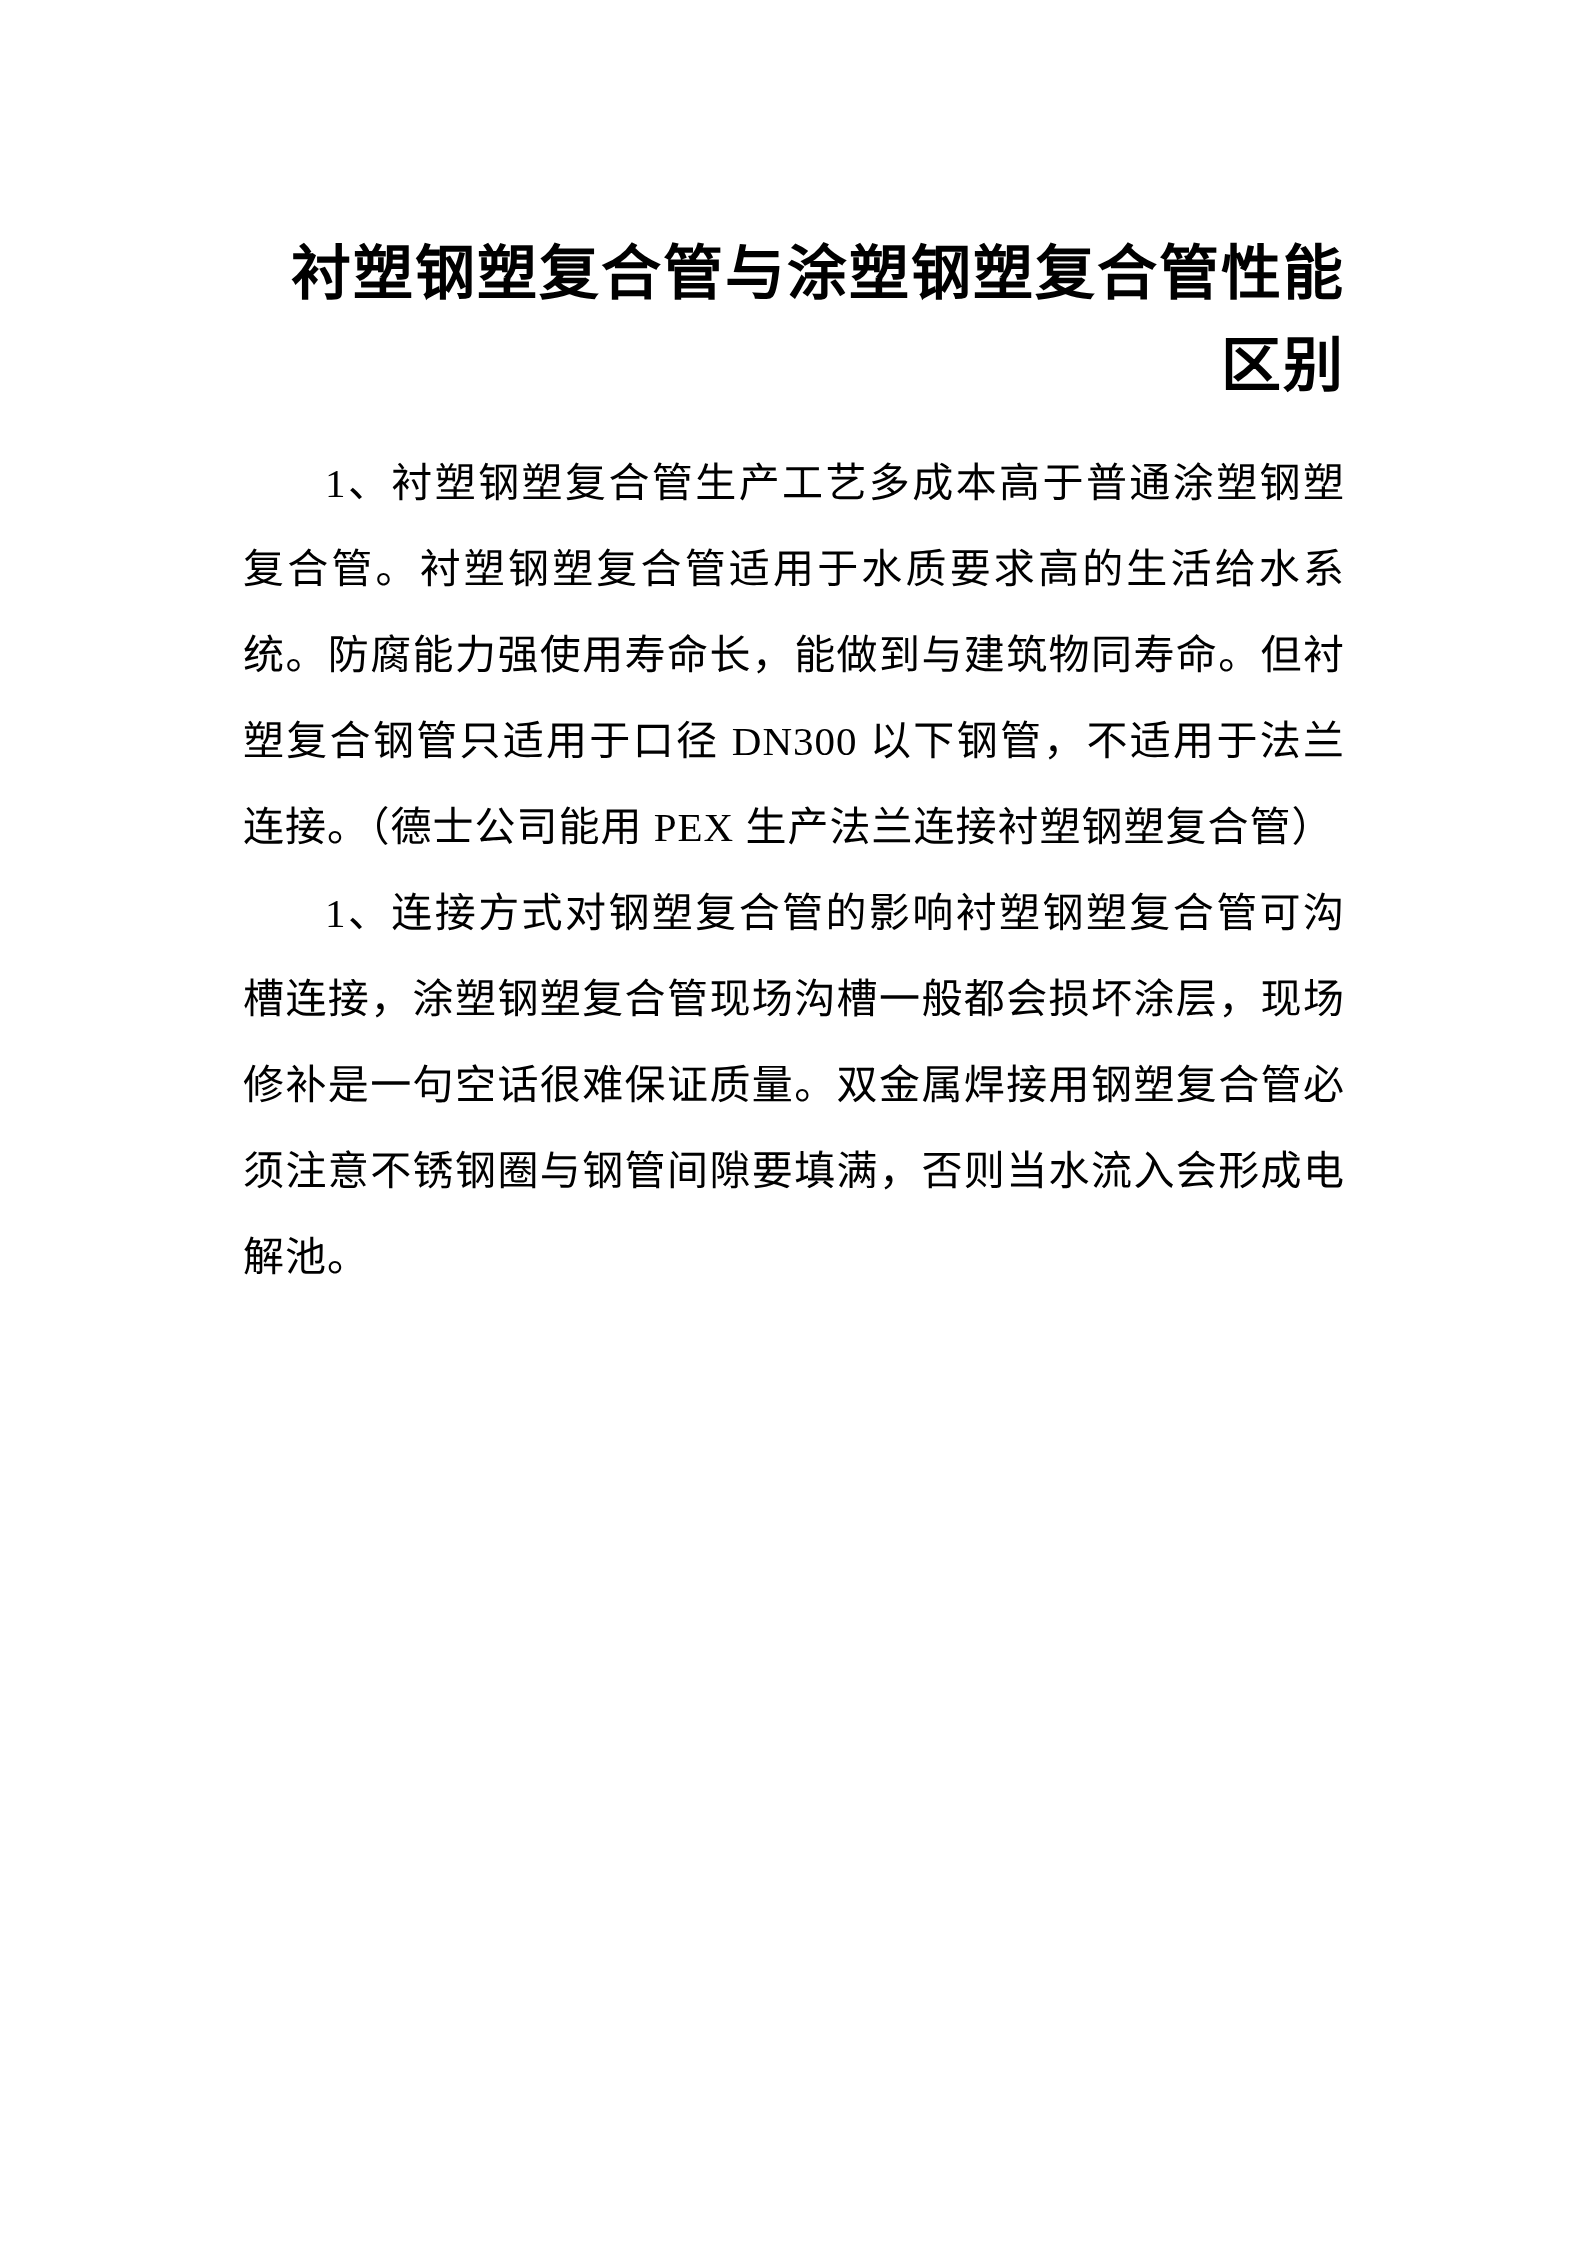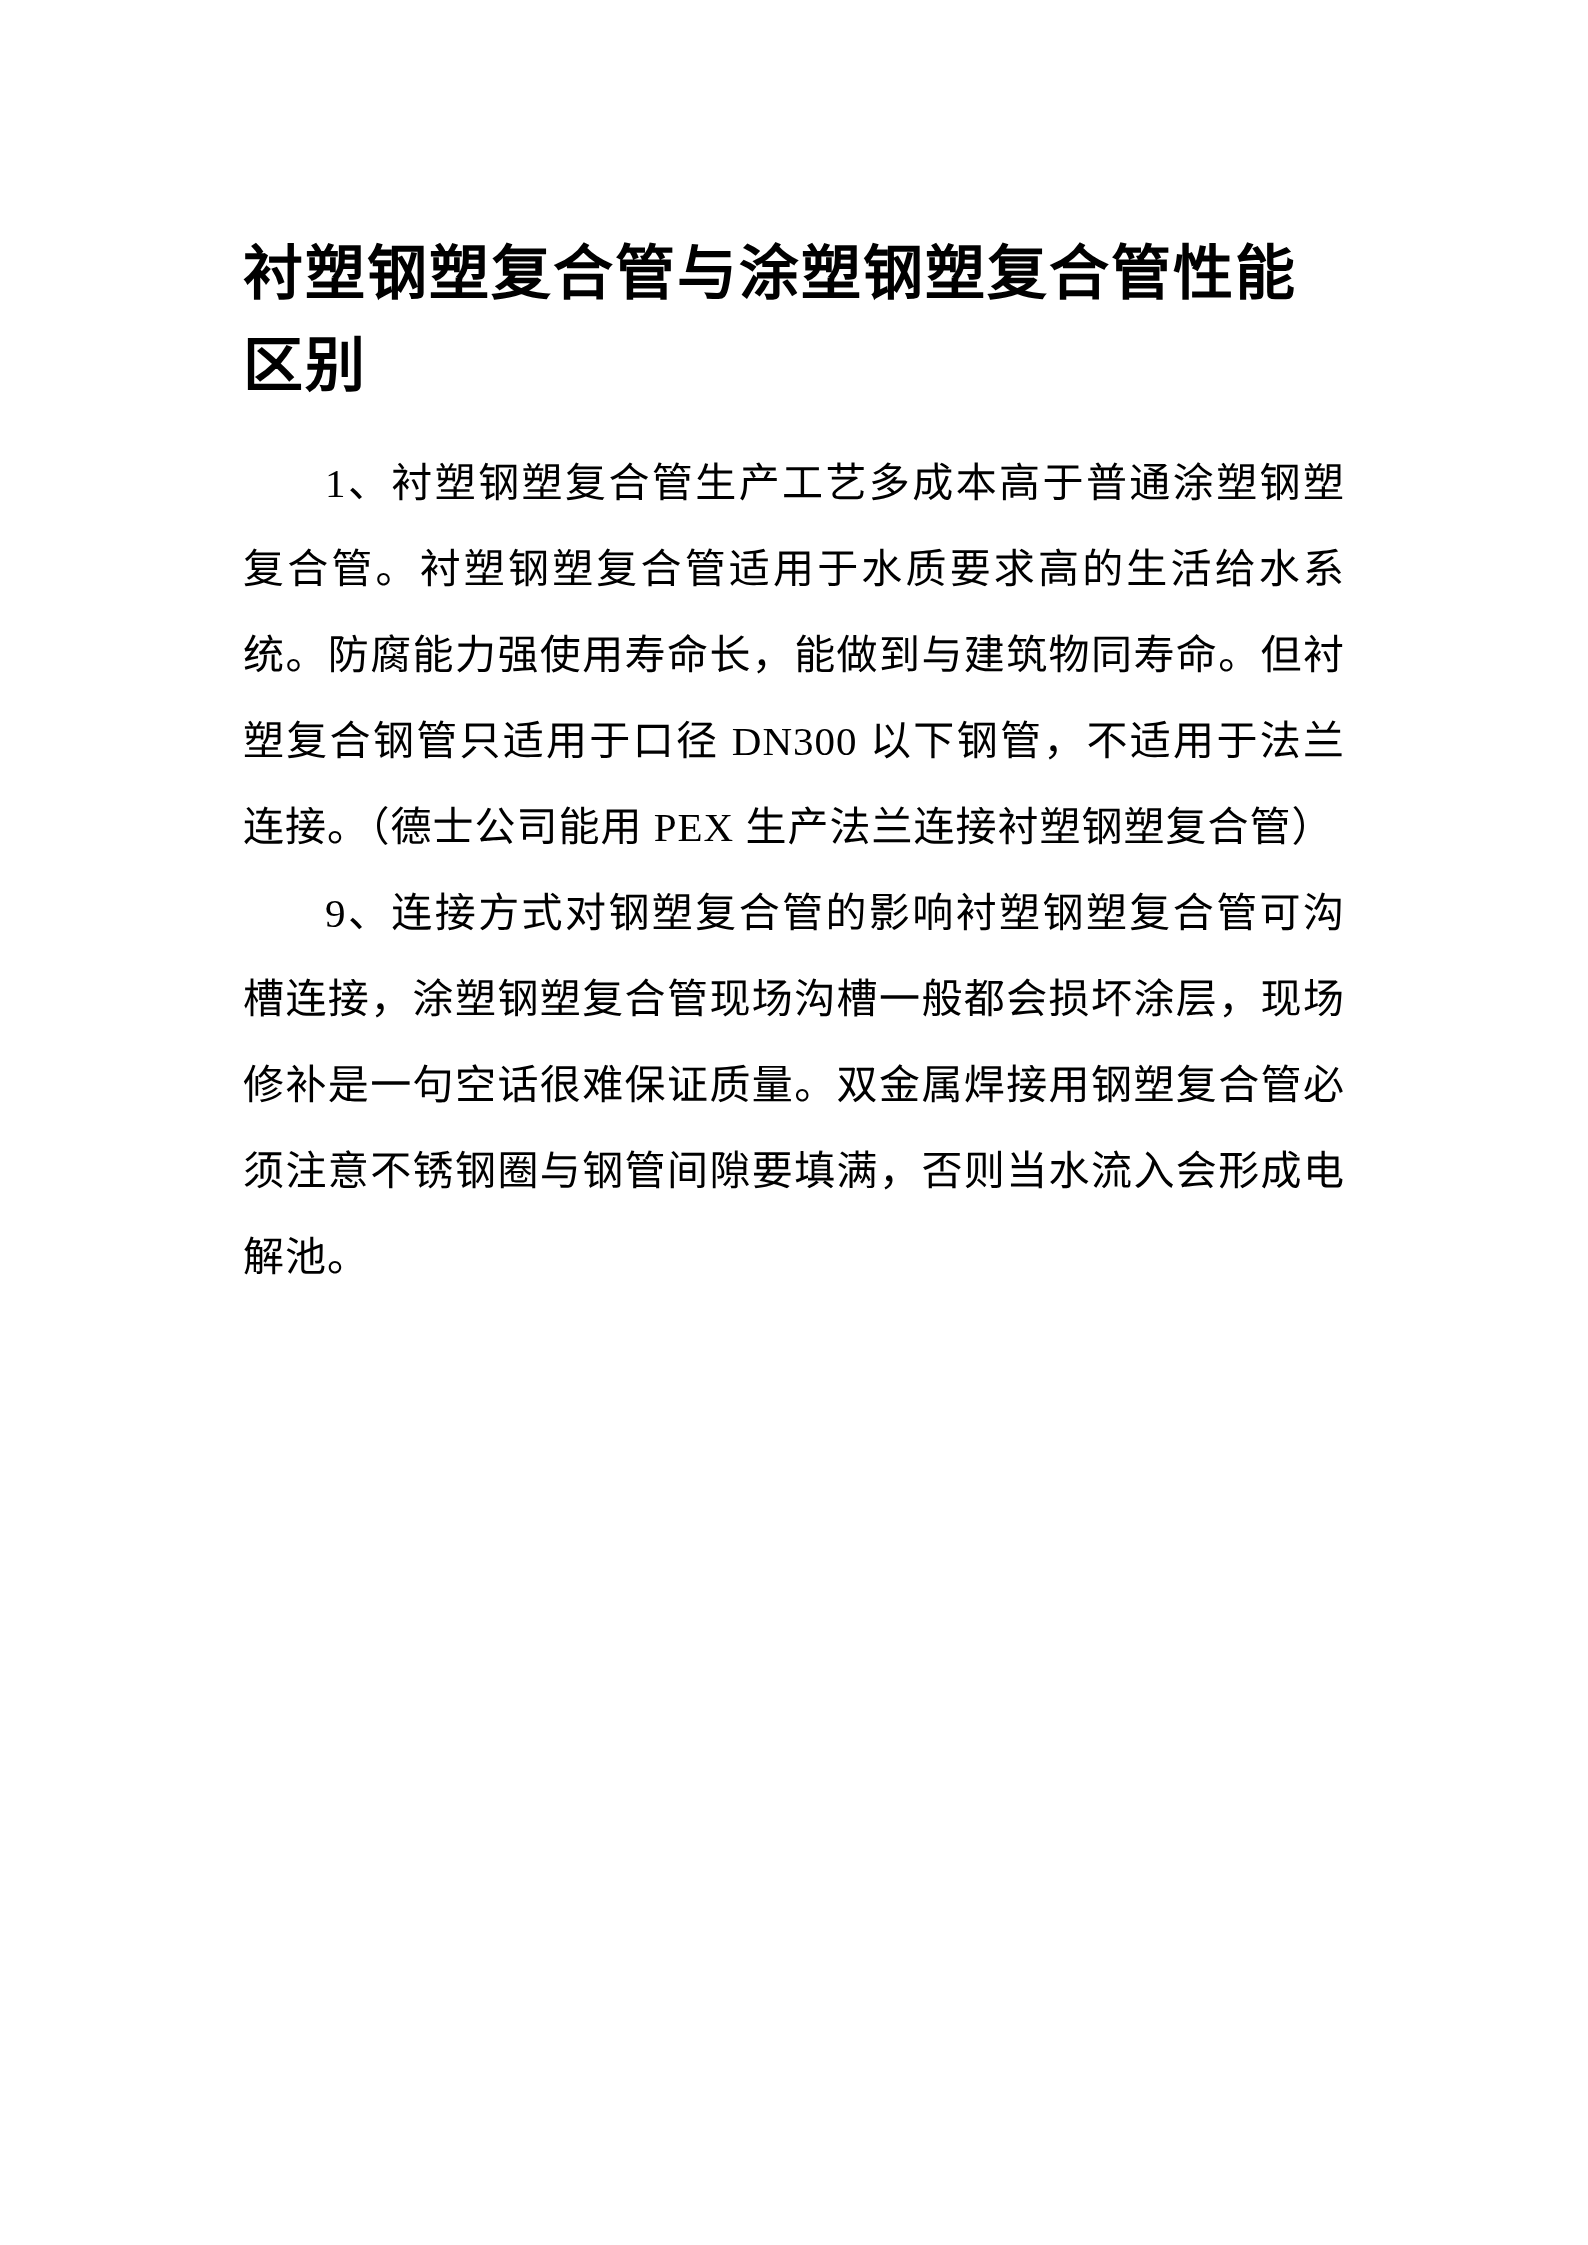--- a/index.html
+++ b/index.html
@@ -17,35 +17,35 @@
     font-family: "Liberation Serif", "DejaVu Serif", serif;
     overflow: hidden;
     box-sizing: border-box;
     padding: 228px 243px 0 243px;
   }
   .doc-title {
     margin: 0 0 28px 0;
     font-size: 60px;
     font-weight: bold;
     line-height: 92px;
-    text-align: left;
+    text-align: right;
     letter-spacing: 2px;
   }
   .doc-body p {
     margin: 0;
     font-size: 41px;
     line-height: 86px;
     text-align: justify;
     text-justify: inter-ideograph;
     text-indent: 2em;
     letter-spacing: 1px;
   }
 </style>
 </head>
 <body>
 
 <div class="page">
   <h1 class="doc-title">衬塑钢塑复合管与涂塑钢塑复合管性能区别</h1>
   <div class="doc-body">
     <p>1、衬塑钢塑复合管生产工艺多成本高于普通涂塑钢塑复合管。衬塑钢塑复合管适用于水质要求高的生活给水系统。防腐能力强使用寿命长，能做到与建筑物同寿命。但衬塑复合钢管只适用于口径 DN300 以下钢管，不适用于法兰连接。（德士公司能用 PEX 生产法兰连接衬塑钢塑复合管）</p>
-    <p>9、连接方式对钢塑复合管的影响衬塑钢塑复合管可沟槽连接，涂塑钢塑复合管现场沟槽一般都会损坏涂层，现场修补是一句空话很难保证质量。双金属焊接用钢塑复合管必须注意不锈钢圈与钢管间隙要填满，否则当水流入会形成电解池。</p>
+    <p>1、连接方式对钢塑复合管的影响衬塑钢塑复合管可沟槽连接，涂塑钢塑复合管现场沟槽一般都会损坏涂层，现场修补是一句空话很难保证质量。双金属焊接用钢塑复合管必须注意不锈钢圈与钢管间隙要填满，否则当水流入会形成电解池。</p>
   </div>
 </div>
 
 </body></html>

